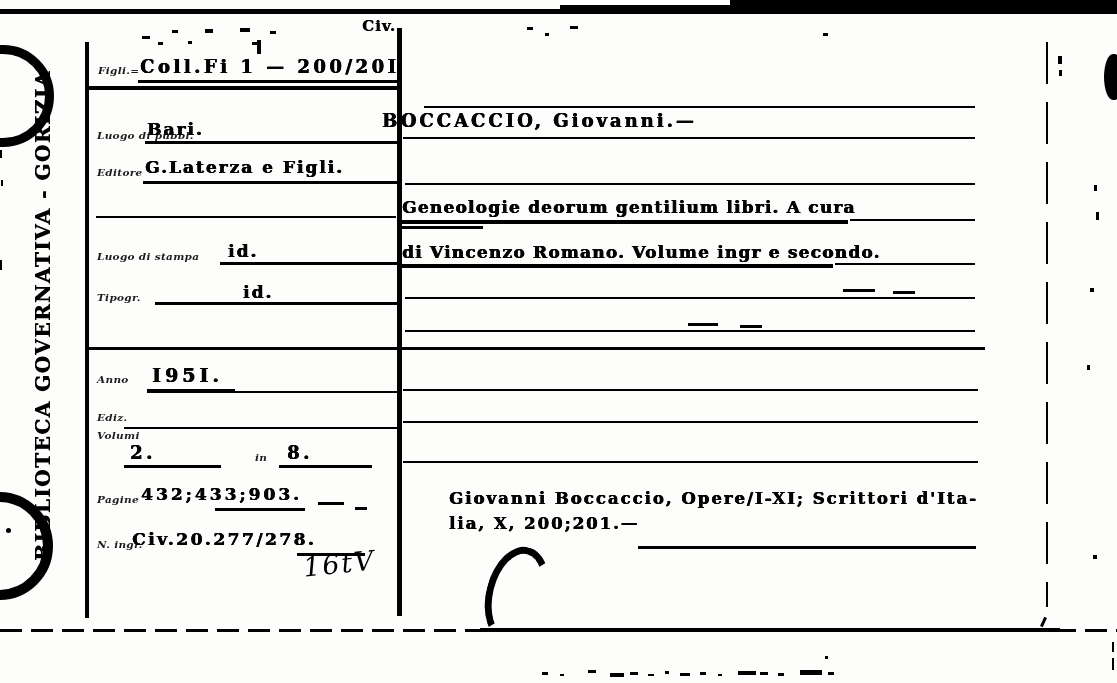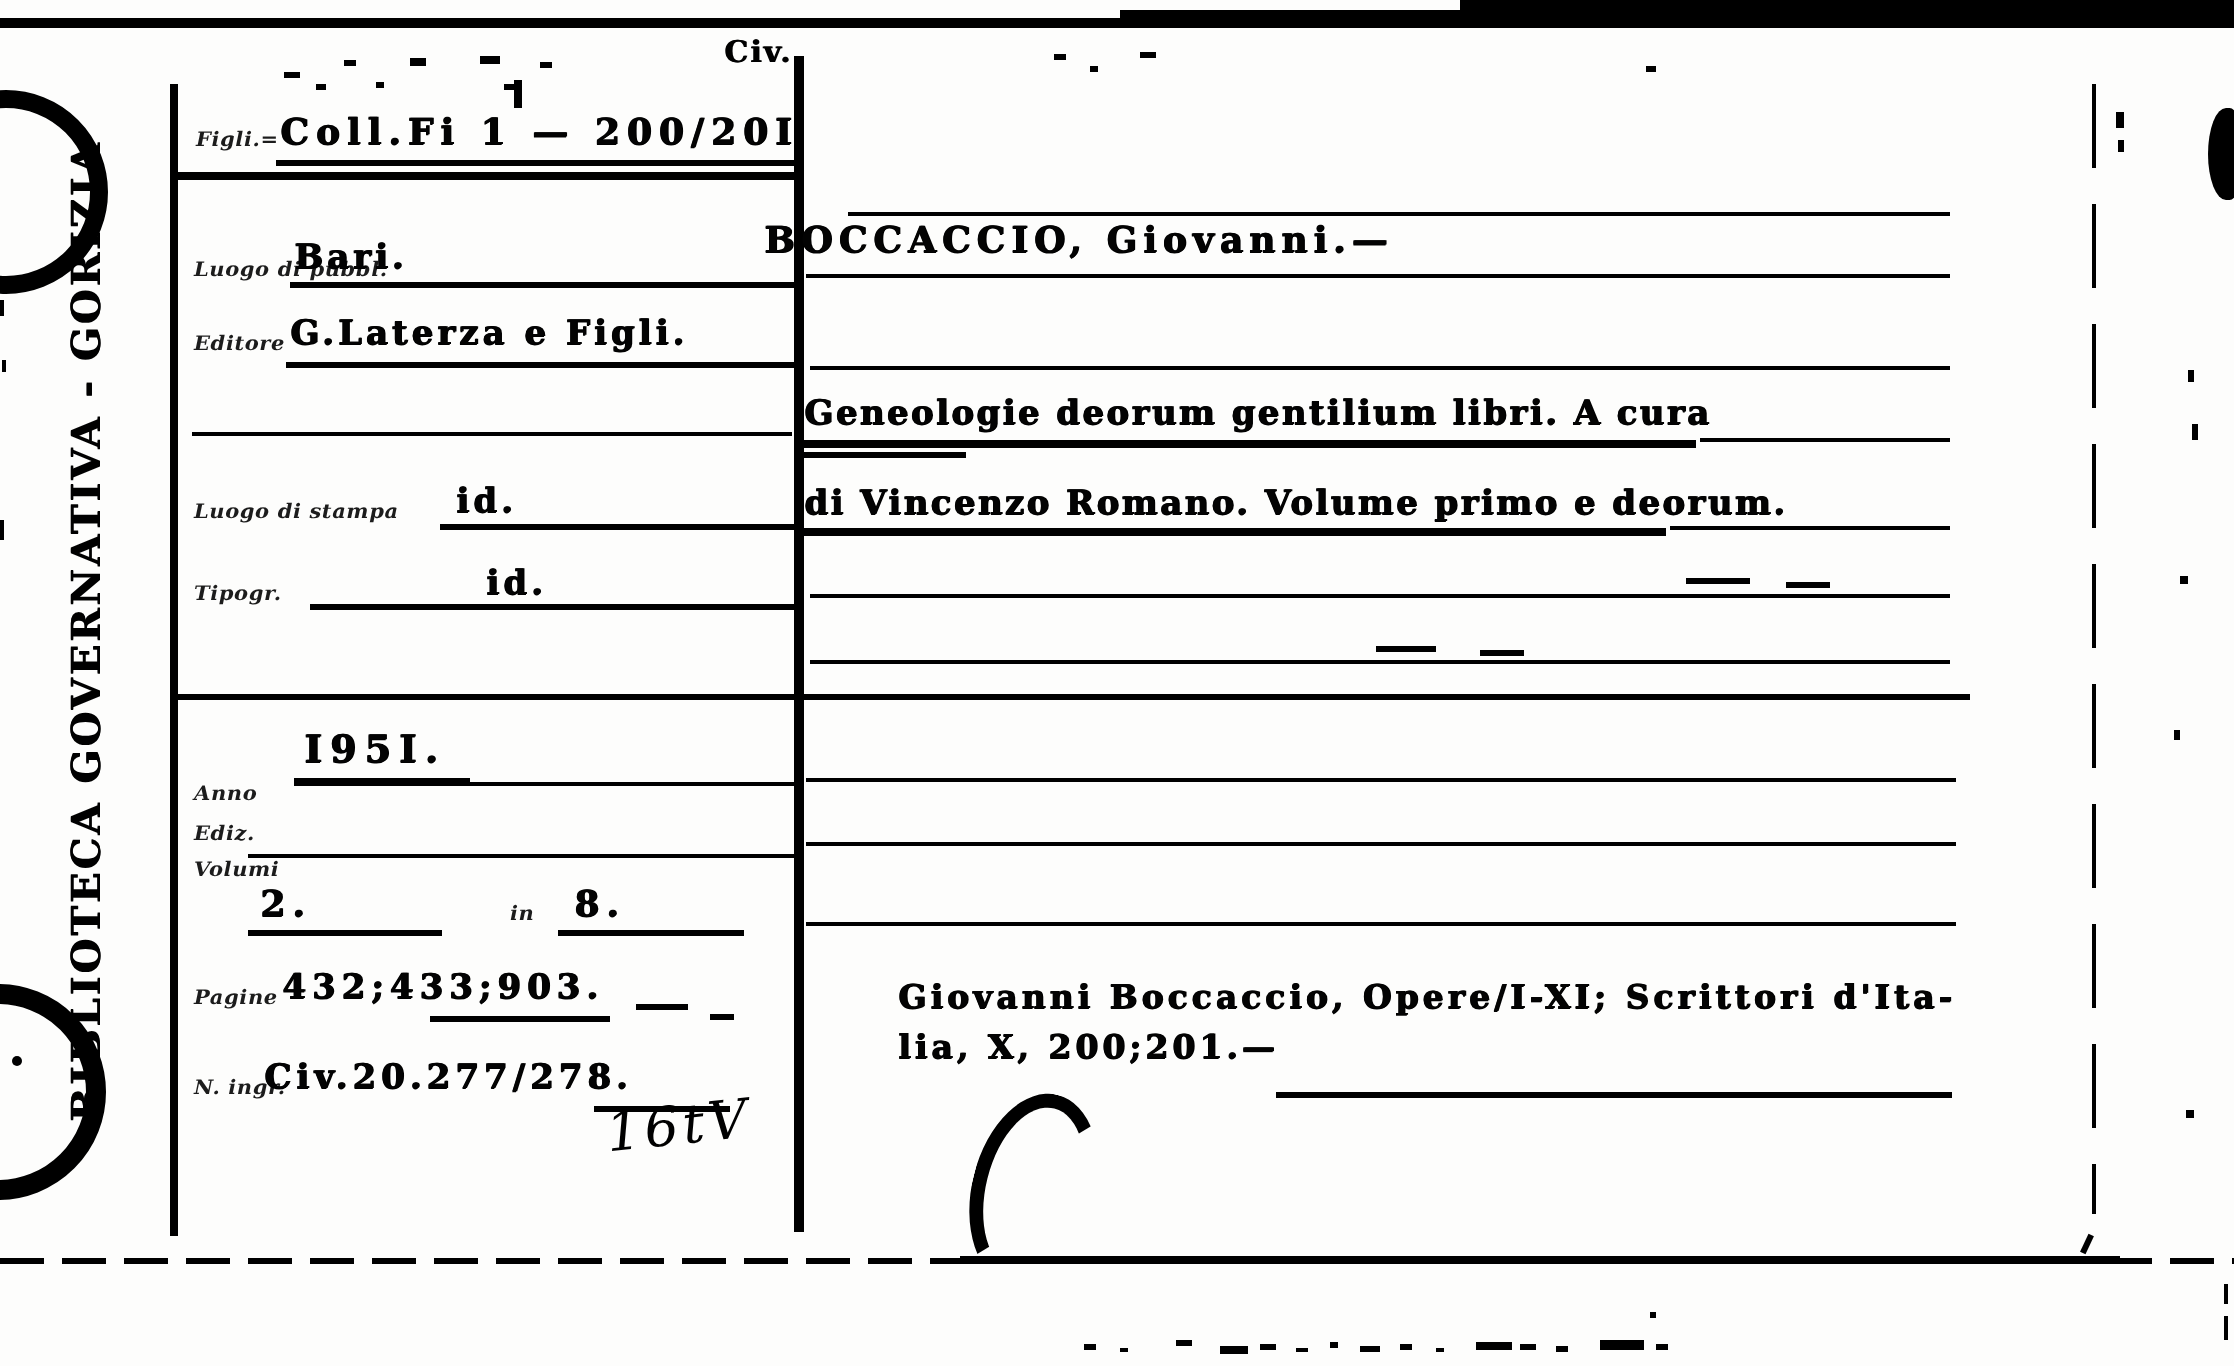--- a/index.html
+++ b/index.html
@@ -73,21 +73,21 @@
   <span class="lbl" style="left:97px;top:250px;">Luogo di stampa</span>
   <span class="typed fs17" style="left:228px;top:241px;">id.</span>
   <div class="hl" style="left:220px;top:262px;width:178px;height:3px;"></div>
 
   <span class="lbl" style="left:97px;top:291px;">Tipogr.</span>
   <span class="typed fs17" style="left:243px;top:282px;">id.</span>
   <div class="hl" style="left:155px;top:302px;width:243px;height:3px;"></div>
 
   <div class="hl" style="left:89px;top:347px;width:896px;height:3px;"></div>
 
-  <span class="lbl" style="left:97px;top:391px;">Anno</span>
+  <span class="lbl" style="left:97px;top:373px;">Anno</span>
   <span class="typed fs19" style="left:152px;top:364px;">I95I.</span>
   <div class="hl" style="left:147px;top:389px;width:88px;height:4px;"></div>
   <div class="hl" style="left:235px;top:391px;width:163px;height:2px;"></div>
 
   <span class="lbl" style="left:97px;top:411px;">Ediz.</span>
   <div class="hl" style="left:124px;top:427px;width:273px;height:2px;"></div>
 
   <span class="lbl" style="left:97px;top:429px;">Volumi</span>
   <span class="typed fs18" style="left:130px;top:442px;">2.</span>
   <div class="hl" style="left:124px;top:465px;width:97px;height:3px;"></div>
@@ -110,21 +110,21 @@
   <div class="hl" style="left:424px;top:106px;width:551px;height:2px;"></div>
   <span class="typed" style="left:382px;top:110px;font-size:18px;letter-spacing:3px;">BOCCACCIO, Giovanni.—</span>
   <div class="hl" style="left:403px;top:137px;width:572px;height:2px;"></div>
   <div class="hl" style="left:405px;top:183px;width:570px;height:2px;"></div>
 
   <span class="typed fsent" style="left:402px;top:197px;">Geneologie deorum gentilium libri. A cura</span>
   <div class="hl" style="left:401px;top:220px;width:447px;height:4px;"></div>
   <div class="hl" style="left:850px;top:219px;width:125px;height:2px;"></div>
   <div class="hl" style="left:401px;top:226px;width:82px;height:3px;"></div>
 
-  <span class="typed fsent" style="left:402px;top:242px;">di Vincenzo Romano. Volume primo e deorum.</span>
+  <span class="typed fsent" style="left:402px;top:242px;">di Vincenzo Romano. Volume ingr e secondo.</span>
   <div class="hl" style="left:401px;top:264px;width:432px;height:4px;"></div>
   <div class="hl" style="left:835px;top:263px;width:140px;height:2px;"></div>
 
   <div class="hl" style="left:405px;top:297px;width:570px;height:2px;"></div>
   <div class="hl" style="left:843px;top:289px;width:32px;height:3px;"></div>
   <div class="hl" style="left:893px;top:291px;width:22px;height:3px;"></div>
 
   <div class="hl" style="left:405px;top:330px;width:570px;height:2px;"></div>
   <div class="hl" style="left:688px;top:323px;width:30px;height:3px;"></div>
   <div class="hl" style="left:740px;top:325px;width:22px;height:3px;"></div>

